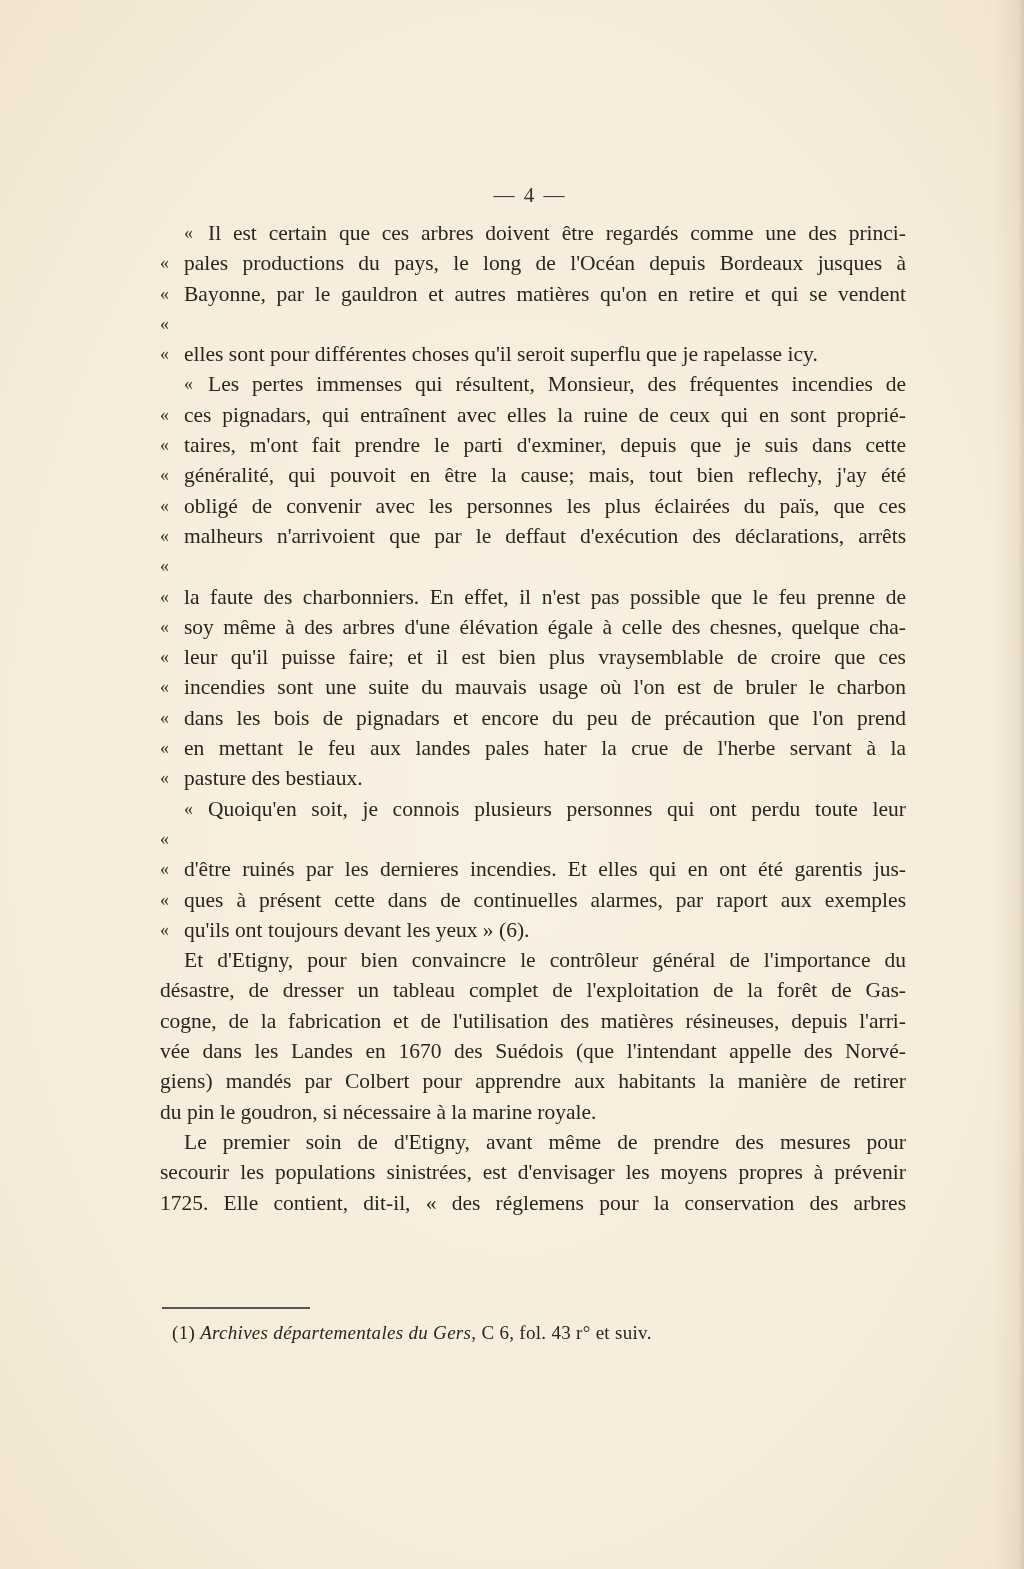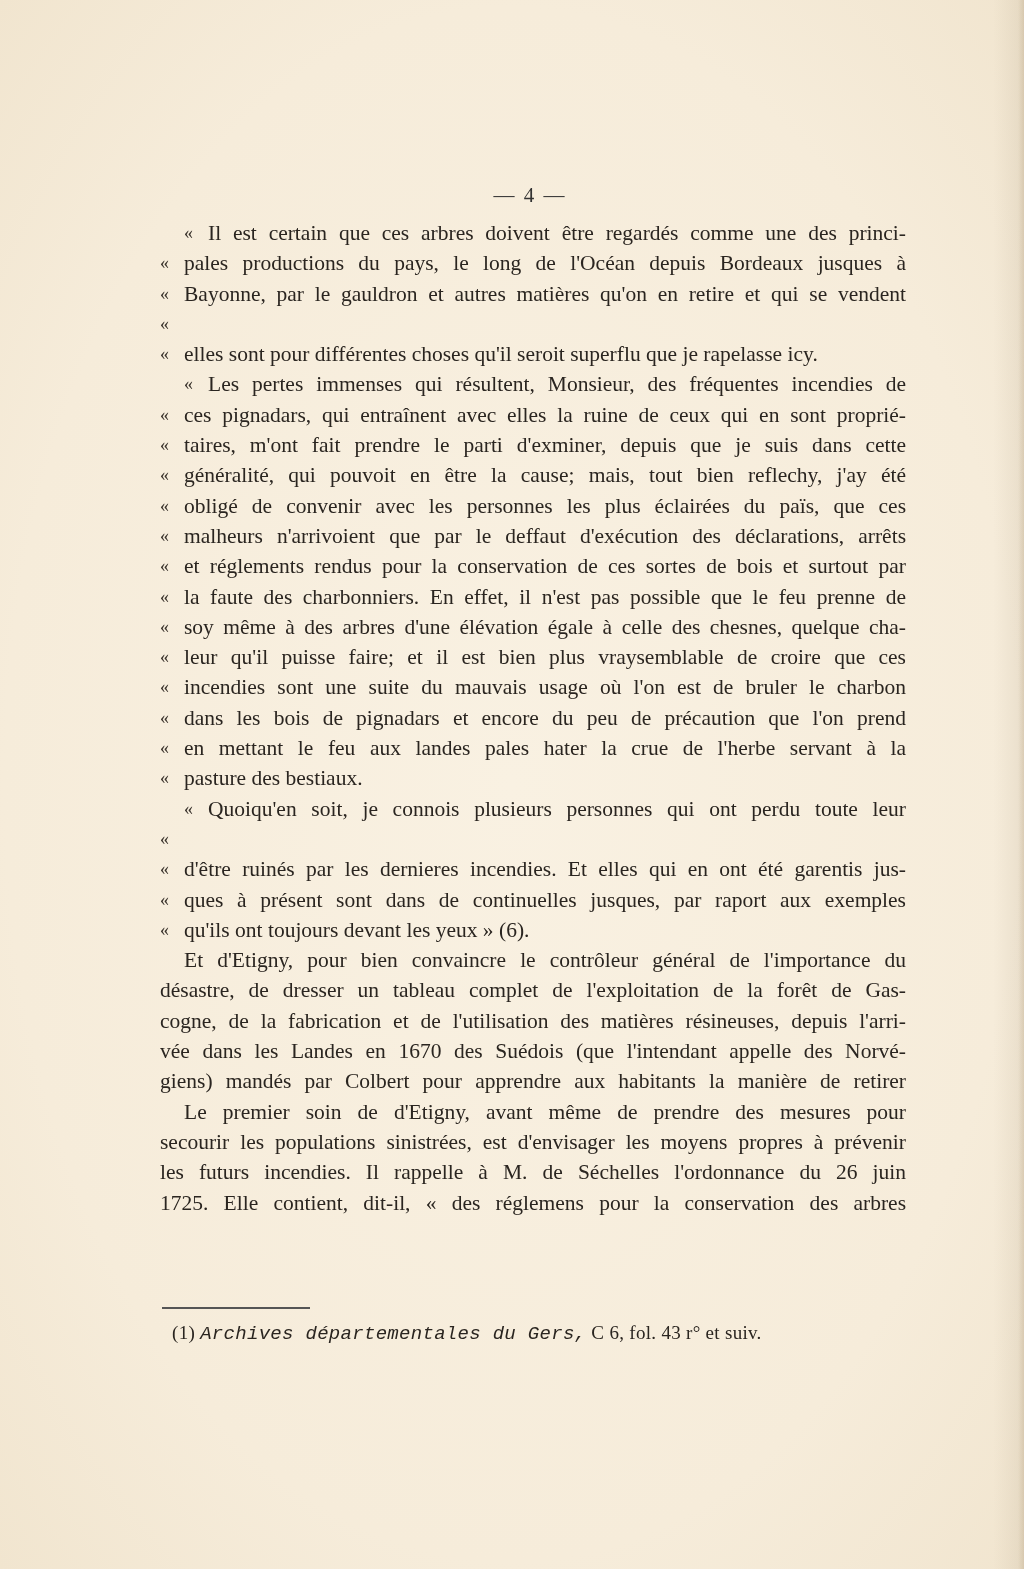--- a/index.html
+++ b/index.html
@@ -87,21 +87,20 @@
       position: absolute;
       left: 172px;
       top: 1322px;
       font-size: 19px;
       color: #2a2520;
       white-space: nowrap;
       letter-spacing: 0.3px;
     }
     .footnote .fn-source {
       font-style: italic;
-      font-family: Liberation Mono, monospace;
     }
   </style>
 </head>
 <body>
 
 <div class="page">
   <div class="right-edge"></div>
 
   <div class="page-number">— 4 —</div>
 
@@ -112,44 +111,44 @@
     <div class="line quoted"><span class="qmark">«</span><span>Bayonne, par le gauldron et autres matières qu'on en retire et qui se vendent</span></div>
     <div class="line quoted"><span class="qmark">«</span></div>
     <div class="line quoted last"><span class="qmark">«</span><span>elles sont pour différentes choses qu'il seroit superflu que je rapelasse icy.</span></div>
 
     <div class="line indent quote-open"><span class="qmark">«</span><span>Les pertes immenses qui résultent, Monsieur, des fréquentes incendies de</span></div>
     <div class="line quoted"><span class="qmark">«</span><span>ces pignadars, qui entraînent avec elles la ruine de ceux qui en sont proprié-</span></div>
     <div class="line quoted"><span class="qmark">«</span><span>taires, m'ont fait prendre le parti d'exminer, depuis que je suis dans cette</span></div>
     <div class="line quoted"><span class="qmark">«</span><span>généralité, qui pouvoit en être la cause; mais, tout bien reflechy, j'ay été</span></div>
     <div class="line quoted"><span class="qmark">«</span><span>obligé de convenir avec les personnes les plus éclairées du païs, que ces</span></div>
     <div class="line quoted"><span class="qmark">«</span><span>malheurs n'arrivoient que par le deffaut d'exécution des déclarations, arrêts</span></div>
-    <div class="line quoted"><span class="qmark">«</span><span>et réglements rendus pour la conservation de ces sortes de bois et surtout par</span></div>
+    <div class="line quoted"><span class="qmark">«</span></div>
     <div class="line quoted"><span class="qmark">«</span><span>la faute des charbonniers. En effet, il n'est pas possible que le feu prenne de</span></div>
     <div class="line quoted"><span class="qmark">«</span><span>soy même à des arbres d'une élévation égale à celle des chesnes, quelque cha-</span></div>
     <div class="line quoted"><span class="qmark">«</span><span>leur qu'il puisse faire; et il est bien plus vraysemblable de croire que ces</span></div>
     <div class="line quoted"><span class="qmark">«</span><span>incendies sont une suite du mauvais usage où l'on est de bruler le charbon</span></div>
     <div class="line quoted"><span class="qmark">«</span><span>dans les bois de pignadars et encore du peu de précaution que l'on prend</span></div>
     <div class="line quoted"><span class="qmark">«</span><span>en mettant le feu aux landes pales hater la crue de l'herbe servant à la</span></div>
     <div class="line quoted last"><span class="qmark">«</span><span>pasture des bestiaux.</span></div>
 
     <div class="line indent quote-open"><span class="qmark">«</span><span>Quoiqu'en soit, je connois plusieurs personnes qui ont perdu toute leur</span></div>
     <div class="line quoted"><span class="qmark">«</span></div>
     <div class="line quoted"><span class="qmark">«</span><span>d'être ruinés par les dernieres incendies. Et elles qui en ont été garentis jus-</span></div>
-    <div class="line quoted"><span class="qmark">«</span><span>ques à présent sont dans de continuelles jusques, par raport aux exemples</span></div>
+    <div class="line quoted"><span class="qmark">«</span><span>ques à présent cette dans de continuelles alarmes, par raport aux exemples</span></div>
     <div class="line quoted last"><span class="qmark">«</span><span>qu'ils ont toujours devant les yeux » (6).</span></div>
 
     <div class="line indent">Et d'Etigny, pour bien convaincre le contrôleur général de l'importance du</div>
     <div class="line">désastre, de dresser un tableau complet de l'exploitation de la forêt de Gas-</div>
     <div class="line">cogne, de la fabrication et de l'utilisation des matières résineuses, depuis l'arri-</div>
     <div class="line">vée dans les Landes en 1670 des Suédois (que l'intendant appelle des Norvé-</div>
     <div class="line">giens) mandés par Colbert pour apprendre aux habitants la manière de retirer</div>
+    <div class="line last">du pin le goudron, si nécessaire à la marine royale.</div>
 
     <div class="line indent">Le premier soin de d'Etigny, avant même de prendre des mesures pour</div>
     <div class="line">secourir les populations sinistrées, est d'envisager les moyens propres à prévenir</div>
-    <div class="line">les futurs incendies. Il rappelle à M. de Séchelles l'ordonnance du 26 juin</div>
     <div class="line">1725. Elle contient, dit-il, « des réglemens pour la conservation des arbres</div>
   </div>
 
   <div class="footnote-rule"></div>
 
   <div class="footnote">
     <span>(1)</span>
     <span class="fn-source">Archives départementales du Gers,</span>
     <span>C 6, fol. 43 r° et suiv.</span>
   </div>

